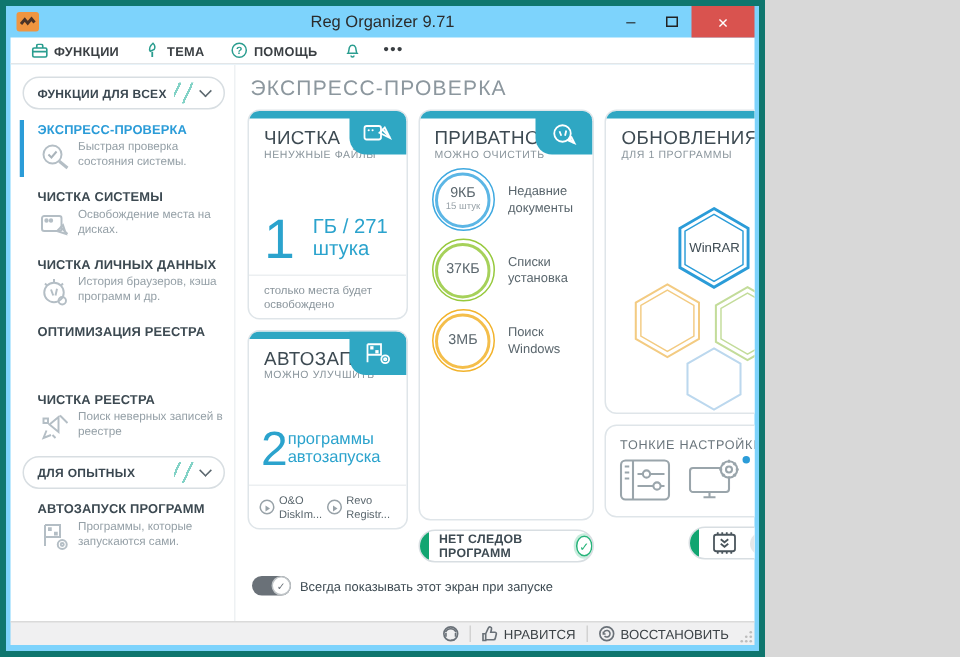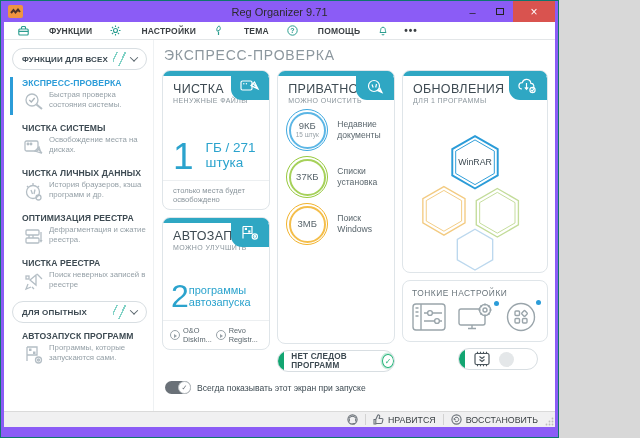--- a/index.html
+++ b/index.html
@@ -1,36 +1,36 @@
 <!DOCTYPE html>
 <html><head>
 <meta charset="utf-8">
 <style>
   * { box-sizing: border-box; margin: 0; padding: 0; }
   html,body { font-family: "Liberation Sans", sans-serif; }
   body { background:#d8d8d8; }
 
-  .win { width:559px; height:438px; background:#8b5cf6; border:1px solid #0f766e;
+  .win { width:510px; height:438px; background:#7dd3fc; border:4px solid #0f766e;
          padding:0 3px 4px 3px; position:relative; overflow:hidden; }
 
   
   .titlebar { height:21px; display:flex; align-items:center; position:relative; }
   .appicon { width:15px; height:13px; background:#ef9540; border-radius:2px; margin-left:4px;
              display:flex; align-items:center; justify-content:center; }
   .win-title { position:absolute; left:0; right:0; text-align:center; font-size:11px; color:#2b2b2b; }
   .winbtns { margin-left:auto; display:flex; height:21px; position:relative; z-index:2; }
   .wbtn { width:27px; display:flex; align-items:center; justify-content:center;
           font-size:11px; color:#222; cursor:default; }
   .wbtn .maxbox { width:8px; height:7px; border:1px solid #222; display:inline-block; }
   .wbtn.close { width:42px; background:#d9534f; color:#fff; font-size:12px; }
 
   
   .menubar { height:18px; background:#fff; border-bottom:1px solid #e3e6e8;
              display:flex; align-items:center; padding-left:6px; gap:2px; }
-  .menu-item { display:flex; align-items:center; gap:20px; padding:0 8px; font-size:8.5px;
+  .menu-item { display:flex; align-items:center; gap:4px; padding:0 8px; font-size:8.5px;
                font-weight:bold; color:#3a3f43; letter-spacing:.2px; height:100%; }
   .menu-item svg { display:block; }
   .menu-more { font-size:10px; font-weight:bold; color:#3a3f43; padding:0 6px; letter-spacing:1px;}
 
   
   .body { display:flex; height:371px; background:#fff;justify-content:space-between; }
 
   
   .sidebar { width:150px; border-right:1px solid #eef1f3; padding:5px 4px 0 6px; overflow:hidden; }
   .group-pill { height:22px; border:1px solid #d8dee2; border-radius:12px; background:#fff;
@@ -150,27 +150,20 @@
 
   <div class="menubar">
     <span class="menu-item">
       <svg width="11" height="10" viewBox="0 0 11 10">
           <rect x="0.8" y="3" width="9.4" height="6" rx="1" stroke="#2a9d8f" fill="none" stroke-width="1.1"></rect>
           <path d="M3.5 3 V1.5 a1 1 0 0 1 1-1 h2 a1 1 0 0 1 1 1 V3 M0.8 5.4 h9.4" stroke="#2a9d8f" fill="none" stroke-width="1.1"></path>
         </svg>
       <span>ФУНКЦИИ</span>
     </span>
     <span class="menu-item">
-      <svg width="11" height="11" viewBox="0 0 11 11">
-          <circle cx="5.5" cy="5.5" r="2" stroke="#2a9d8f" fill="none" stroke-width="1.1"></circle>
-          <path d="M5.5 0.5 v1.6 M5.5 8.9 v1.6 M0.5 5.5 h1.6 M8.9 5.5 h1.6 M2 2 l1.1 1.1 M7.9 7.9 L9 9 M9 2 L7.9 3.1 M3.1 7.9 L2 9" stroke="#2a9d8f" stroke-width="1.1"></path>
-        </svg>
-      <span>НАСТРОЙКИ</span>
-    </span>
-    <span class="menu-item">
       <svg width="10" height="11" viewBox="0 0 10 11">
           <path d="M5 0.8 C3 2.5 2.2 4.5 3.2 6.2 L5.8 5 C6.8 3.2 6.2 2 5 0.8 Z" stroke="#2a9d8f" fill="none" stroke-width="1"></path>
           <path d="M4.5 6.5 L4.5 10" stroke="#2a9d8f" stroke-width="1.2"></path>
         </svg>
       <span>ТЕМА</span>
     </span>
     <span class="menu-item">
       <svg width="11" height="11" viewBox="0 0 11 11">
           <circle cx="5.5" cy="5.5" r="4.7" stroke="#2a9d8f" fill="none" stroke-width="1"></circle>
           <text x="5.5" y="8" font-size="7" text-anchor="middle" fill="#2a9d8f" font-family="Liberation Sans, sans-serif">?</text>
@@ -233,30 +226,20 @@
                 <path d="M8 9 l1.5 4 M12 8.5 l-1 4.5 M10 2 v2 M4 5 l1.5 1.5 M16 5 l-1.5 1.5"></path>
                 <circle cx="15.5" cy="16.5" r="2.5"></circle>
               </svg>
           </span>
           <span class="idesc">История браузеров, кэша программ и др.</span>
         </div>
       </div>
 
       <div class="side-item">
         <div class="ititle">ОПТИМИЗАЦИЯ РЕЕСТРА</div>
-        <div class="irow">
-          <span class="iicon">
-            <svg width="22" height="22" viewBox="0 0 22 22" fill="none" stroke="#b4bec5" stroke-width="1.3">
-                <rect x="3" y="4" width="13" height="5" rx="1"></rect>
-                <rect x="3" y="12" width="13" height="5" rx="1"></rect>
-                <path d="M6 9 v3 M10 9 v3 M18 6 v9 M17 14 l1 1.5 l1 -1.5"></path>
-              </svg>
-          </span>
-          <span class="idesc">Дефрагментация и сжатие реестра.</span>
-        </div>
       </div>
 
       <div class="side-item">
         <div class="ititle">ЧИСТКА РЕЕСТРА</div>
         <div class="irow">
           <span class="iicon">
             <svg width="22" height="22" viewBox="0 0 22 22" fill="none" stroke="#b4bec5" stroke-width="1.3">
                 <path d="M14 3 l5 5 M13 4 l-6 5 l6 5 z"></path>
                 <path d="M5 13 l-2 5 l5 -2 M9 16 l2 2"></path>
                 <rect x="3" y="5" width="3" height="3"></rect>

